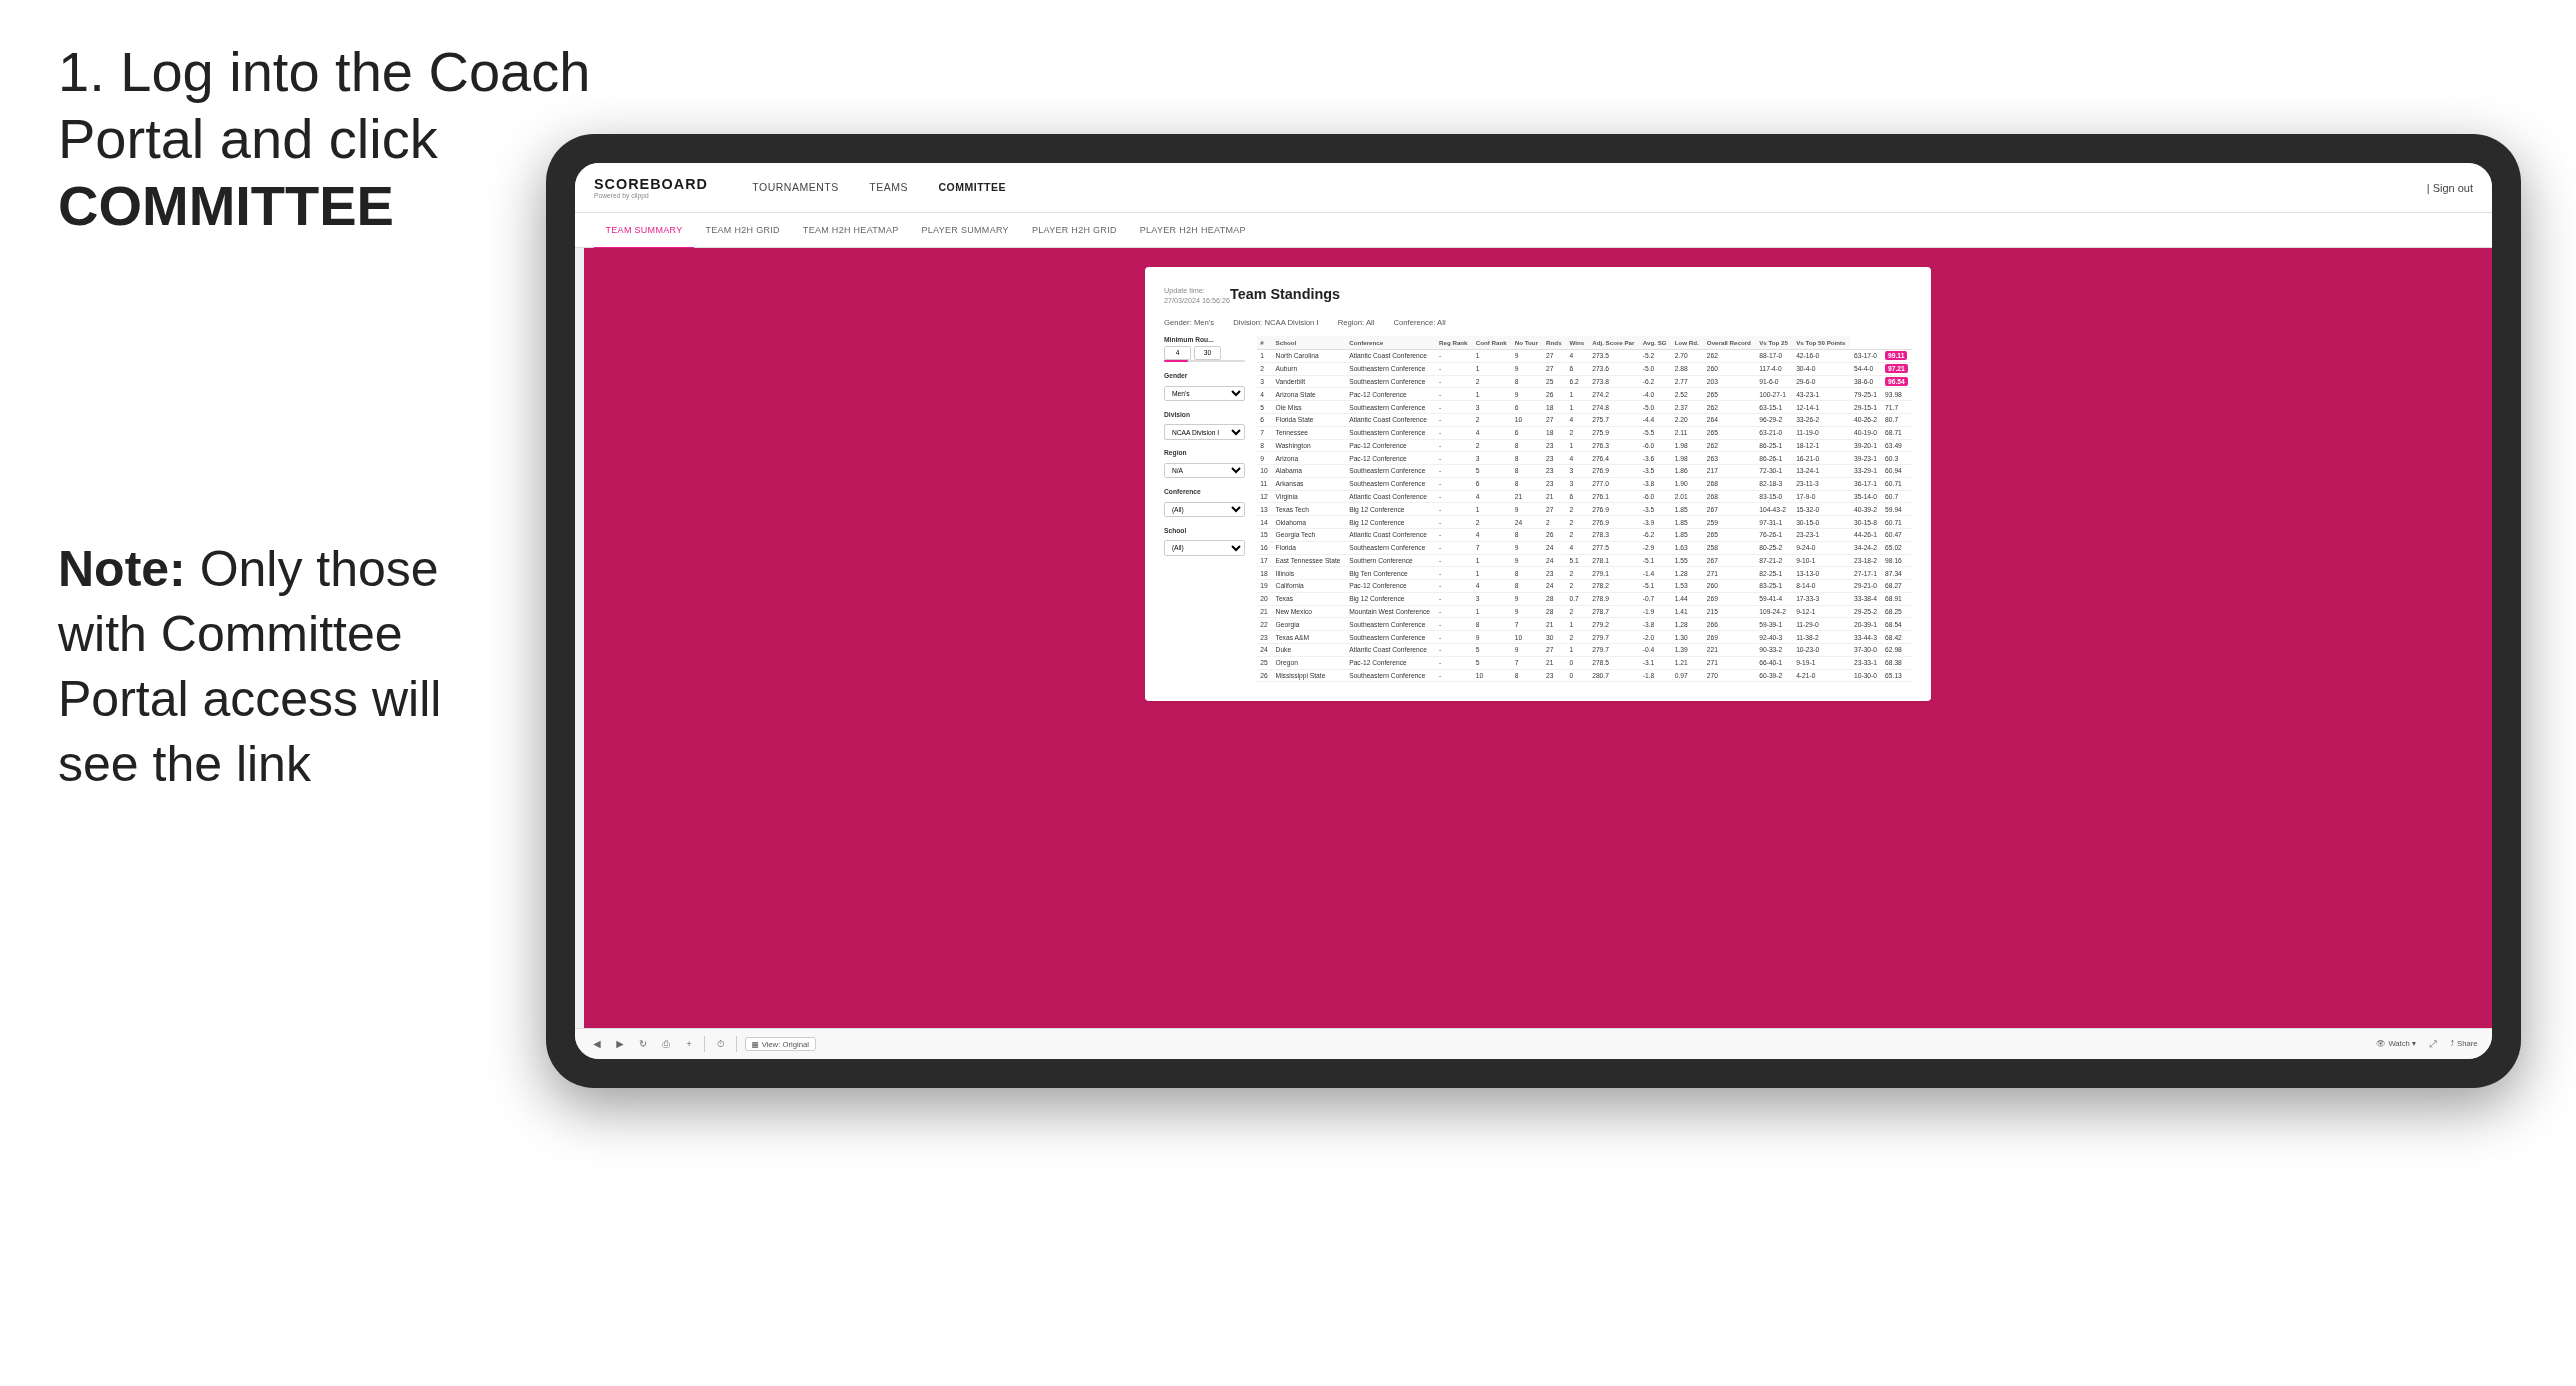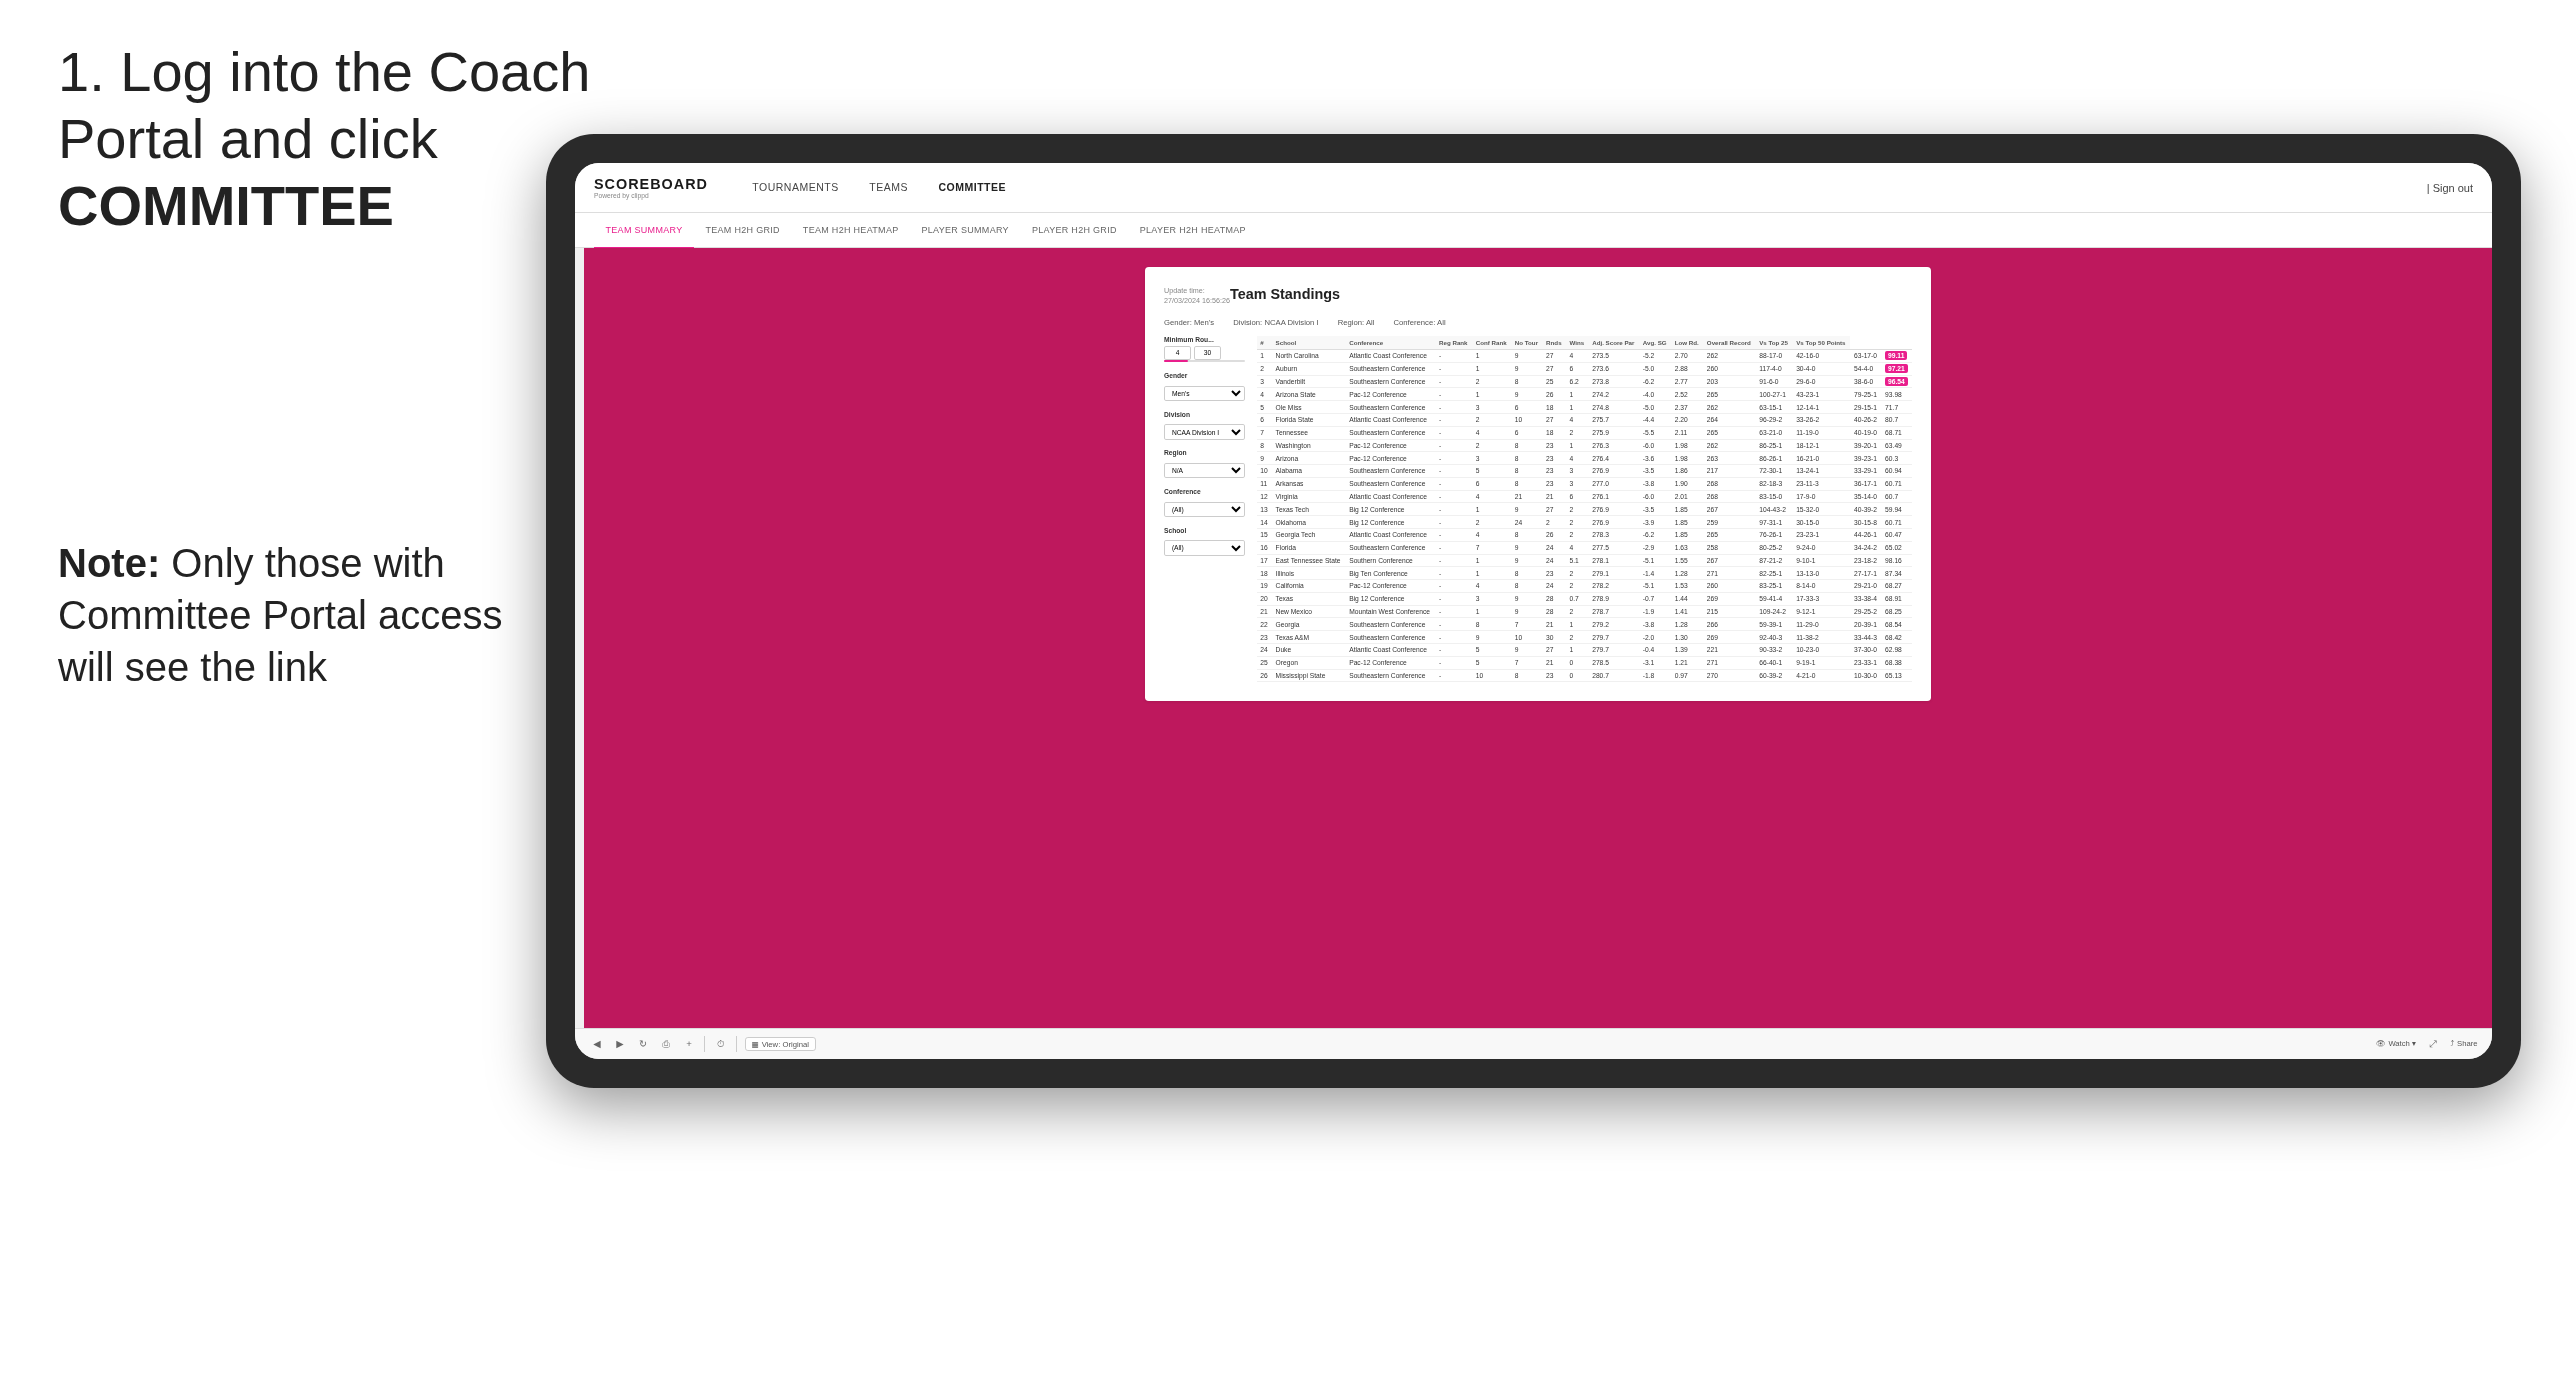--- a/index.html
+++ b/index.html
@@ -32,21 +32,21 @@
     }
 
     .note-area {
       position: absolute;
       left: 58px;
       top: 537px;
       width: 460px;
     }
 
     .note-text {
-      font-size: 40px;
+      font-size: 50px;
       color: #222;
       line-height: 1.3;
     }
 
     .note-text strong {
       font-weight: 800;
     }
 
     
     .tablet-frame {

